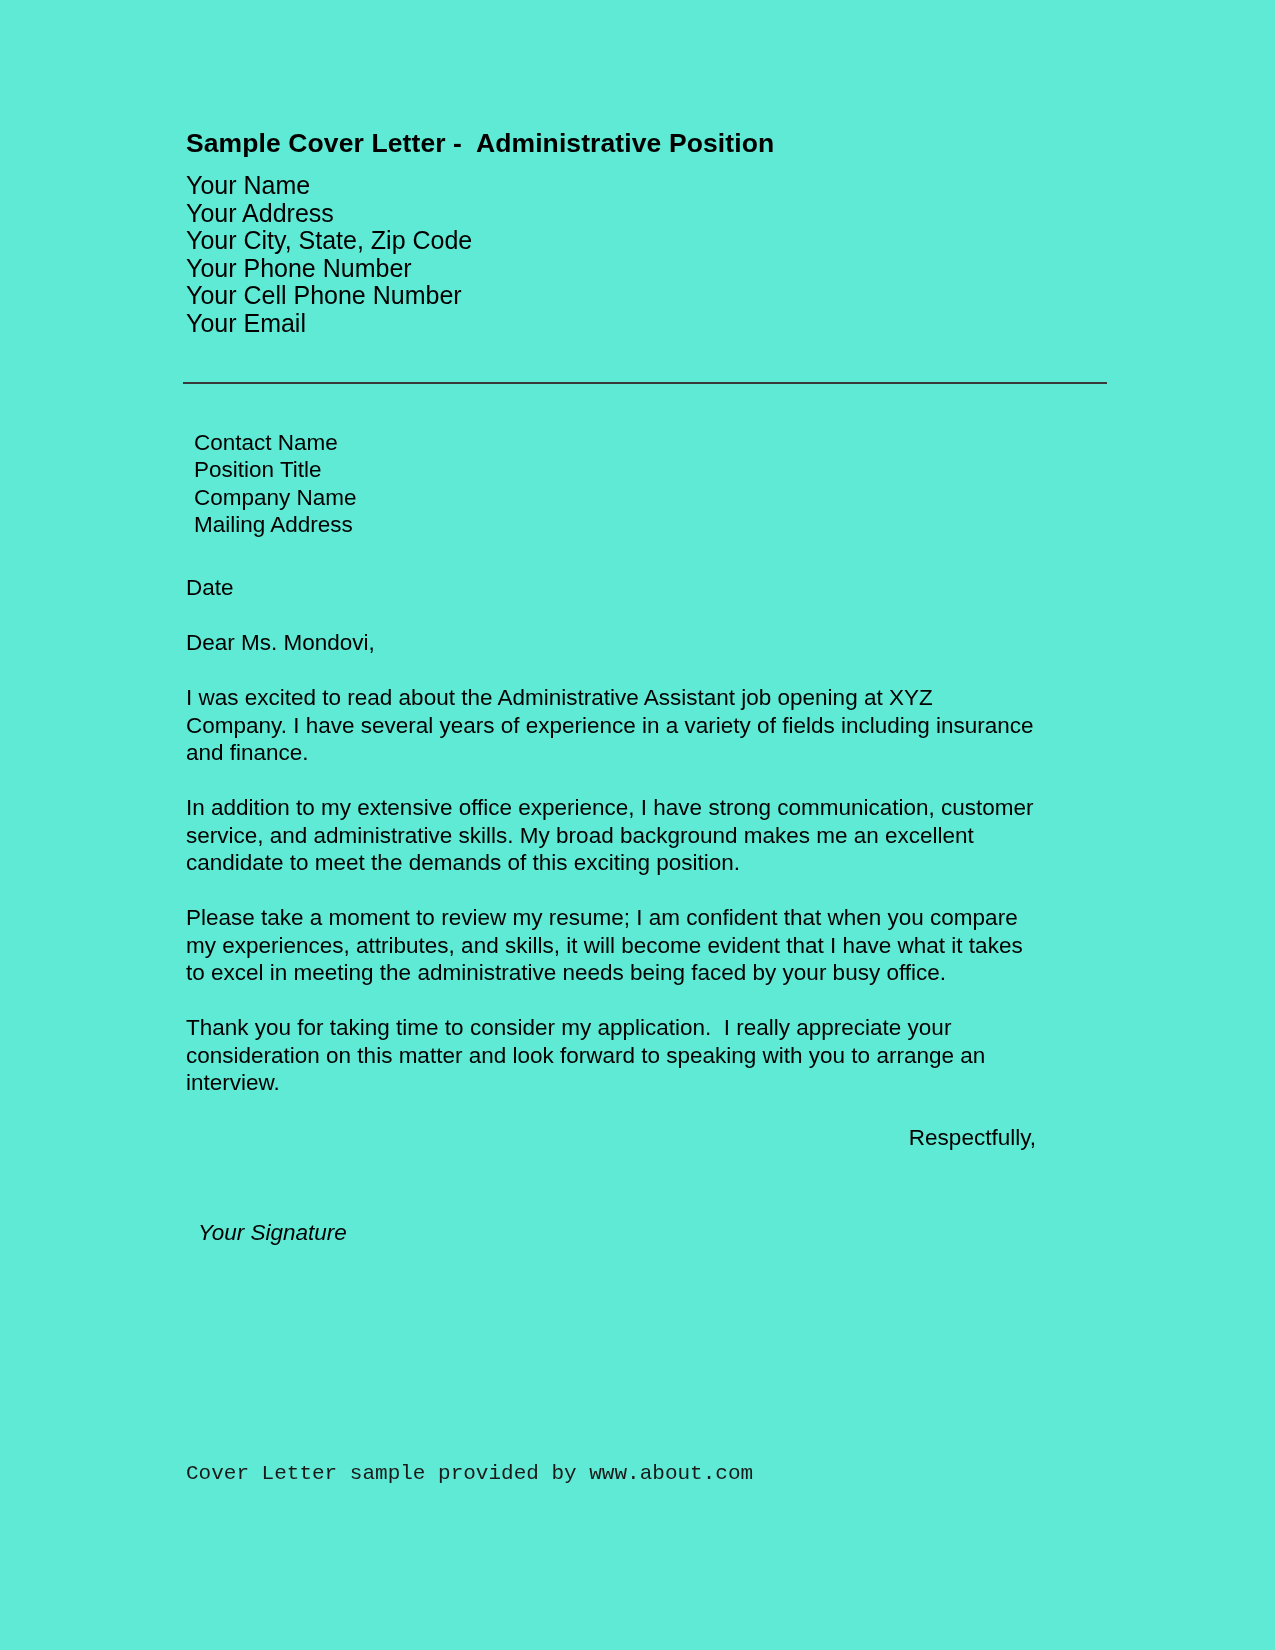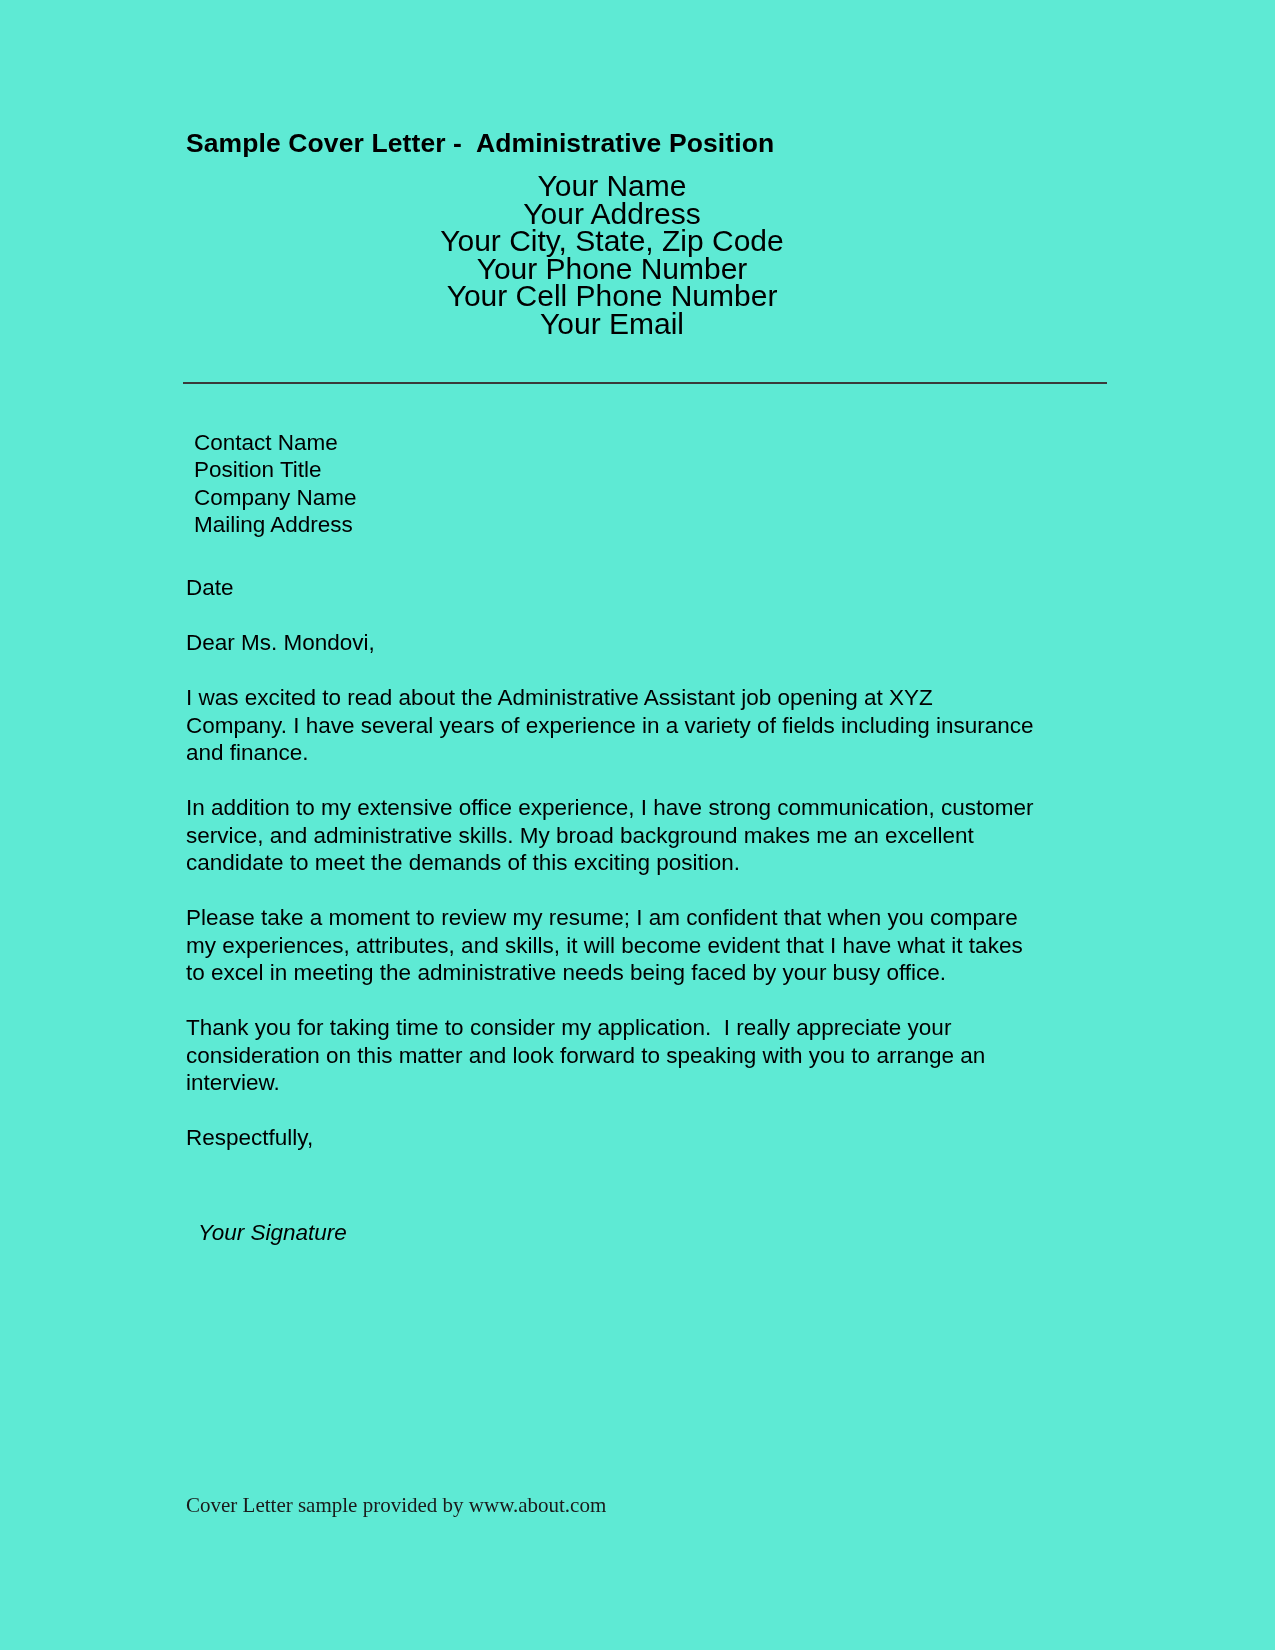--- a/index.html
+++ b/index.html
@@ -36,22 +36,21 @@
     white-space: pre;
     line-height: 1.2;
   }
 
   
   .sender-block {
     position: absolute;
     left: 186px;
     top: 172px;
     width: 852px;
-    text-align: center;
-    font-size: 30px;
+    font-size: 25px;
     line-height: 27.5px;
   }
   .sender-line { display: block; white-space: pre; }
 
   
   .divider {
     position: absolute;
     left: 183px;
     top: 382px;
     width: 924px;
@@ -74,36 +73,36 @@
   .addr-block { margin: 8px; }
   .addr-line { display: block; white-space: pre; }
 
   .spacer-line { display: block; height: 27.5px; }
 
   .para {
     margin: 0;
     white-space: pre-wrap;
   }
 
-  .closing { margin: 0; white-space: pre; }
+  .closing { margin: 0; white-space: pre; text-align: right; }
 
   .signature {
     margin: 12px;
     font-style: italic;
     white-space: pre;
   }
 
   .typed-name { margin: 0; white-space: pre; }
 
   
   .footer {
     position: absolute;
     left: 186px;
-    top: 1492px;
-    font-family: Liberation Serif, serif;
+    top: 1461px;
+    font-family: Liberation Mono, monospace;
     font-size: 21px;
     line-height: 26px;
     color: #1a1a1a;
     white-space: pre;
   }
 </style>
 </head>
 <body>
 
 <div class="page">

